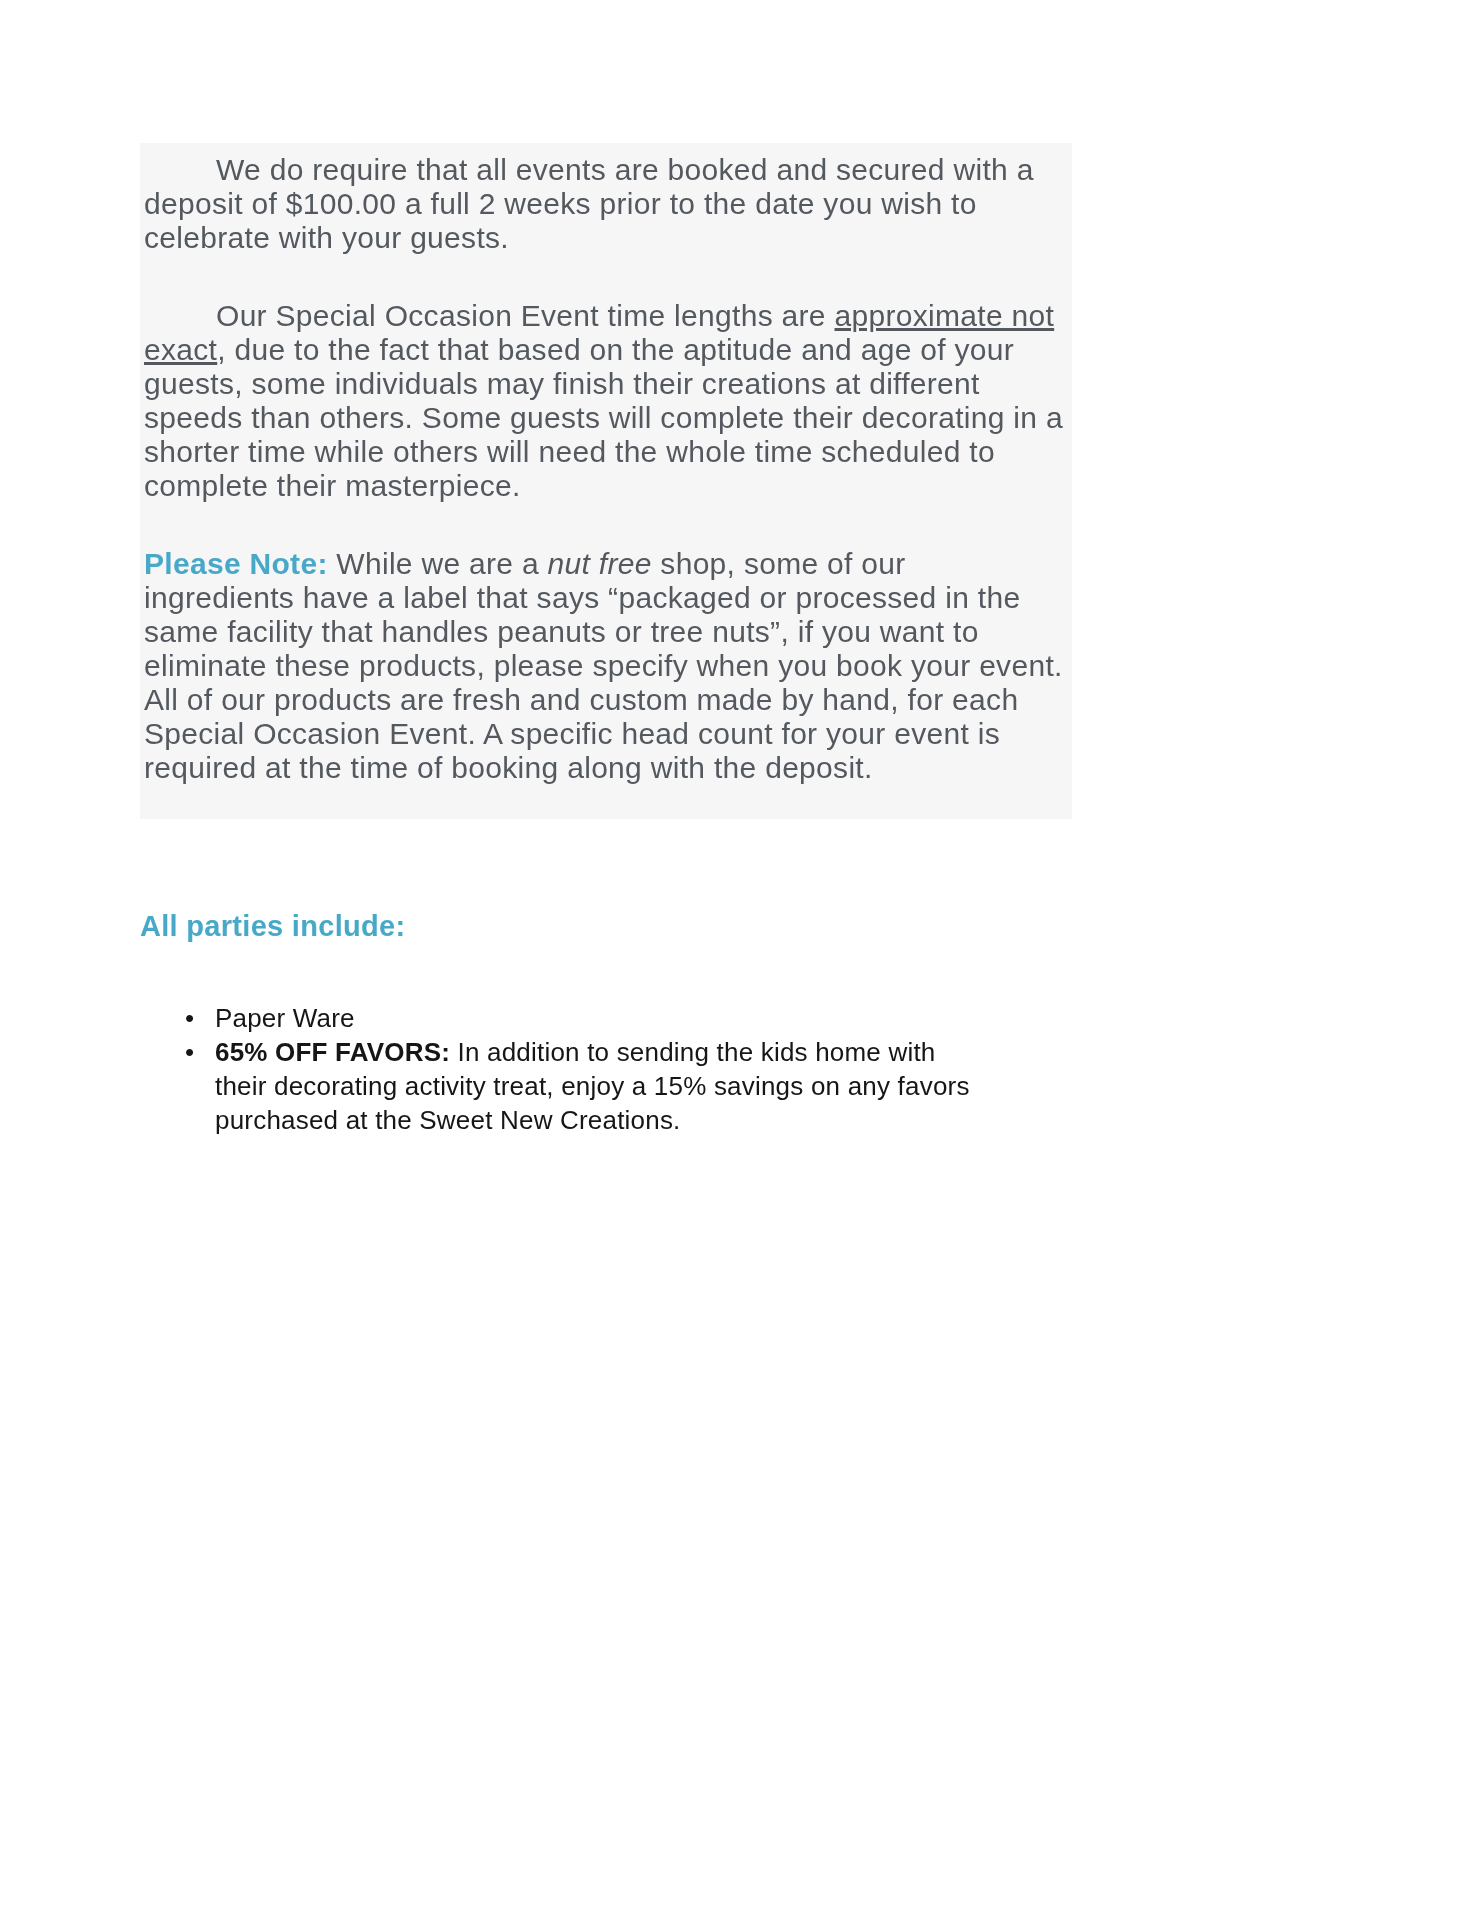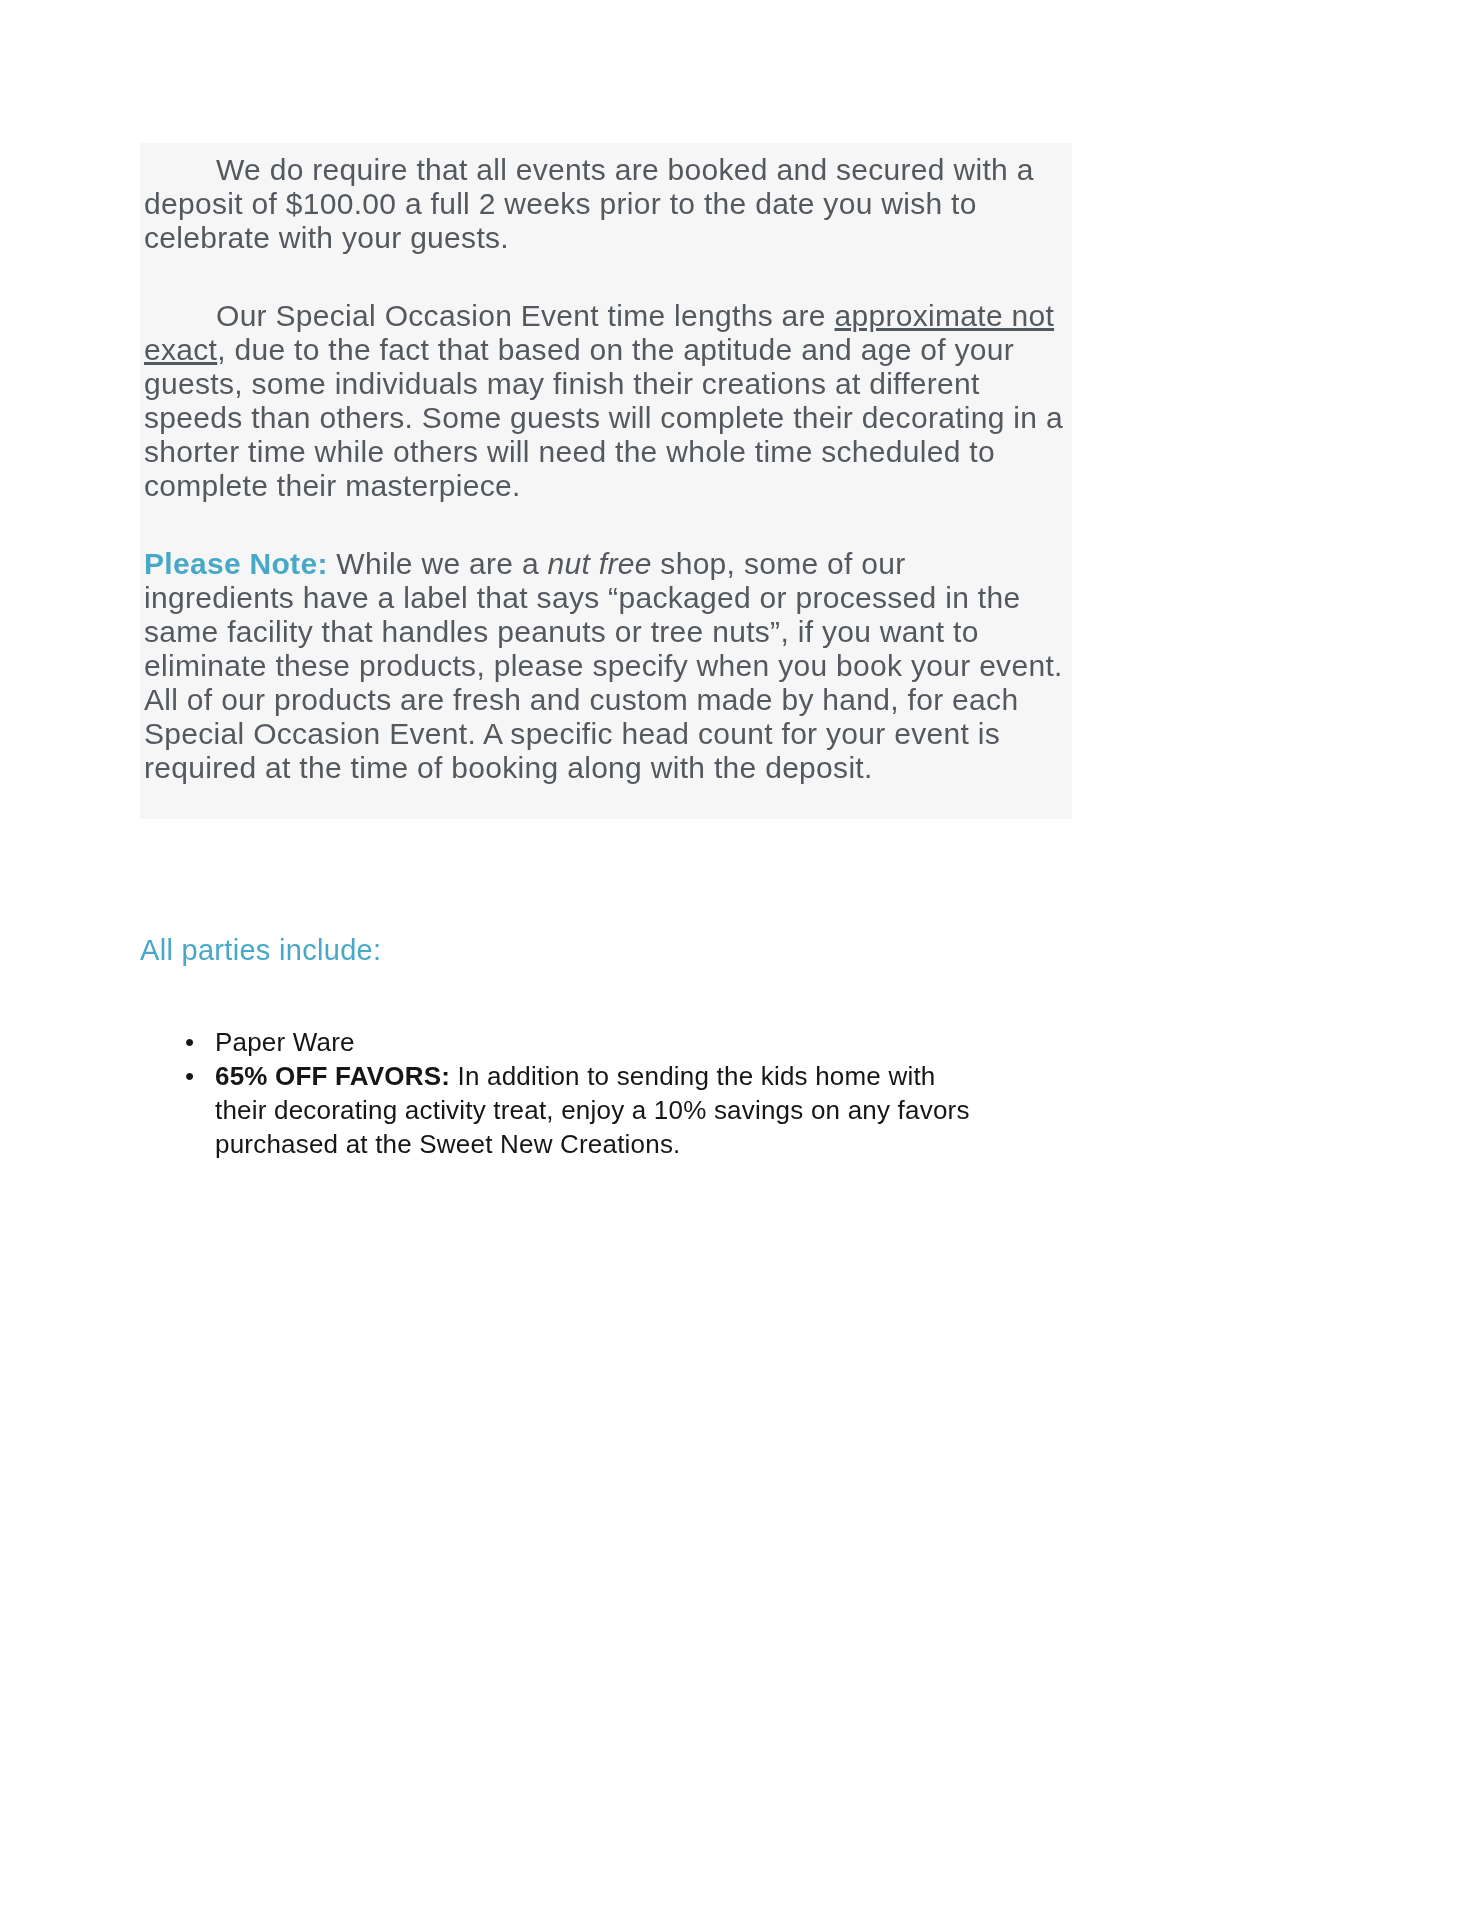--- a/index.html
+++ b/index.html
@@ -30,24 +30,24 @@
   .accent { color: #47a8c7; }
   .bold { font-weight: bold; }
   .italic { font-style: italic; }
   .note-para { margin-bottom: 0 !important; }
   .policy-para {
     margin-top: 0 !important;
     color: #47a8c7;
     font-weight: bold;
   }
   .includes-heading {
-    margin-top: 114px;
+    margin-top: 90px;
     font-size: 29px;
     line-height: 34px;
-    font-weight: normal;
+    font-weight: bold;
     color: #47a8c7;
     letter-spacing: 0.3px;
   }
   .includes-list {
     margin-top: 58px;
     list-style: none;
     color: #161616;
     font-size: 26px;
     line-height: 34px;
     letter-spacing: 0.2px;
@@ -79,16 +79,16 @@
 
     <p class="note-para"><span class="accent bold">Please Note:</span><span> While we are a </span><span class="italic">nut free</span><span> shop, some of our ingredients have a label that says “packaged or processed in the same facility that handles peanuts or tree nuts”, if you want to eliminate these products, please specify when you book your event. All of our products are fresh and custom made by hand, for each Special Occasion Event. A specific head count for your event is required at the time of booking along with the deposit.</span></p>
 
 
   </section>
 
   <h2 class="includes-heading">All parties include:</h2>
 
   <ul class="includes-list">
     <li><span>Paper Ware</span></li>
-    <li><span class="bold">65% OFF FAVORS:</span><span> In addition to sending the kids home with their decorating activity treat, enjoy a 10% savings on any favors purchased at the Sweet New Creations.</span></li>
+    <li><span class="bold">65% OFF FAVORS:</span><span> In addition to sending the kids home with their decorating activity treat, enjoy a 15% savings on any favors purchased at the Sweet New Creations.</span></li>
   </ul>
 
 </div>
 
 </body></html>

